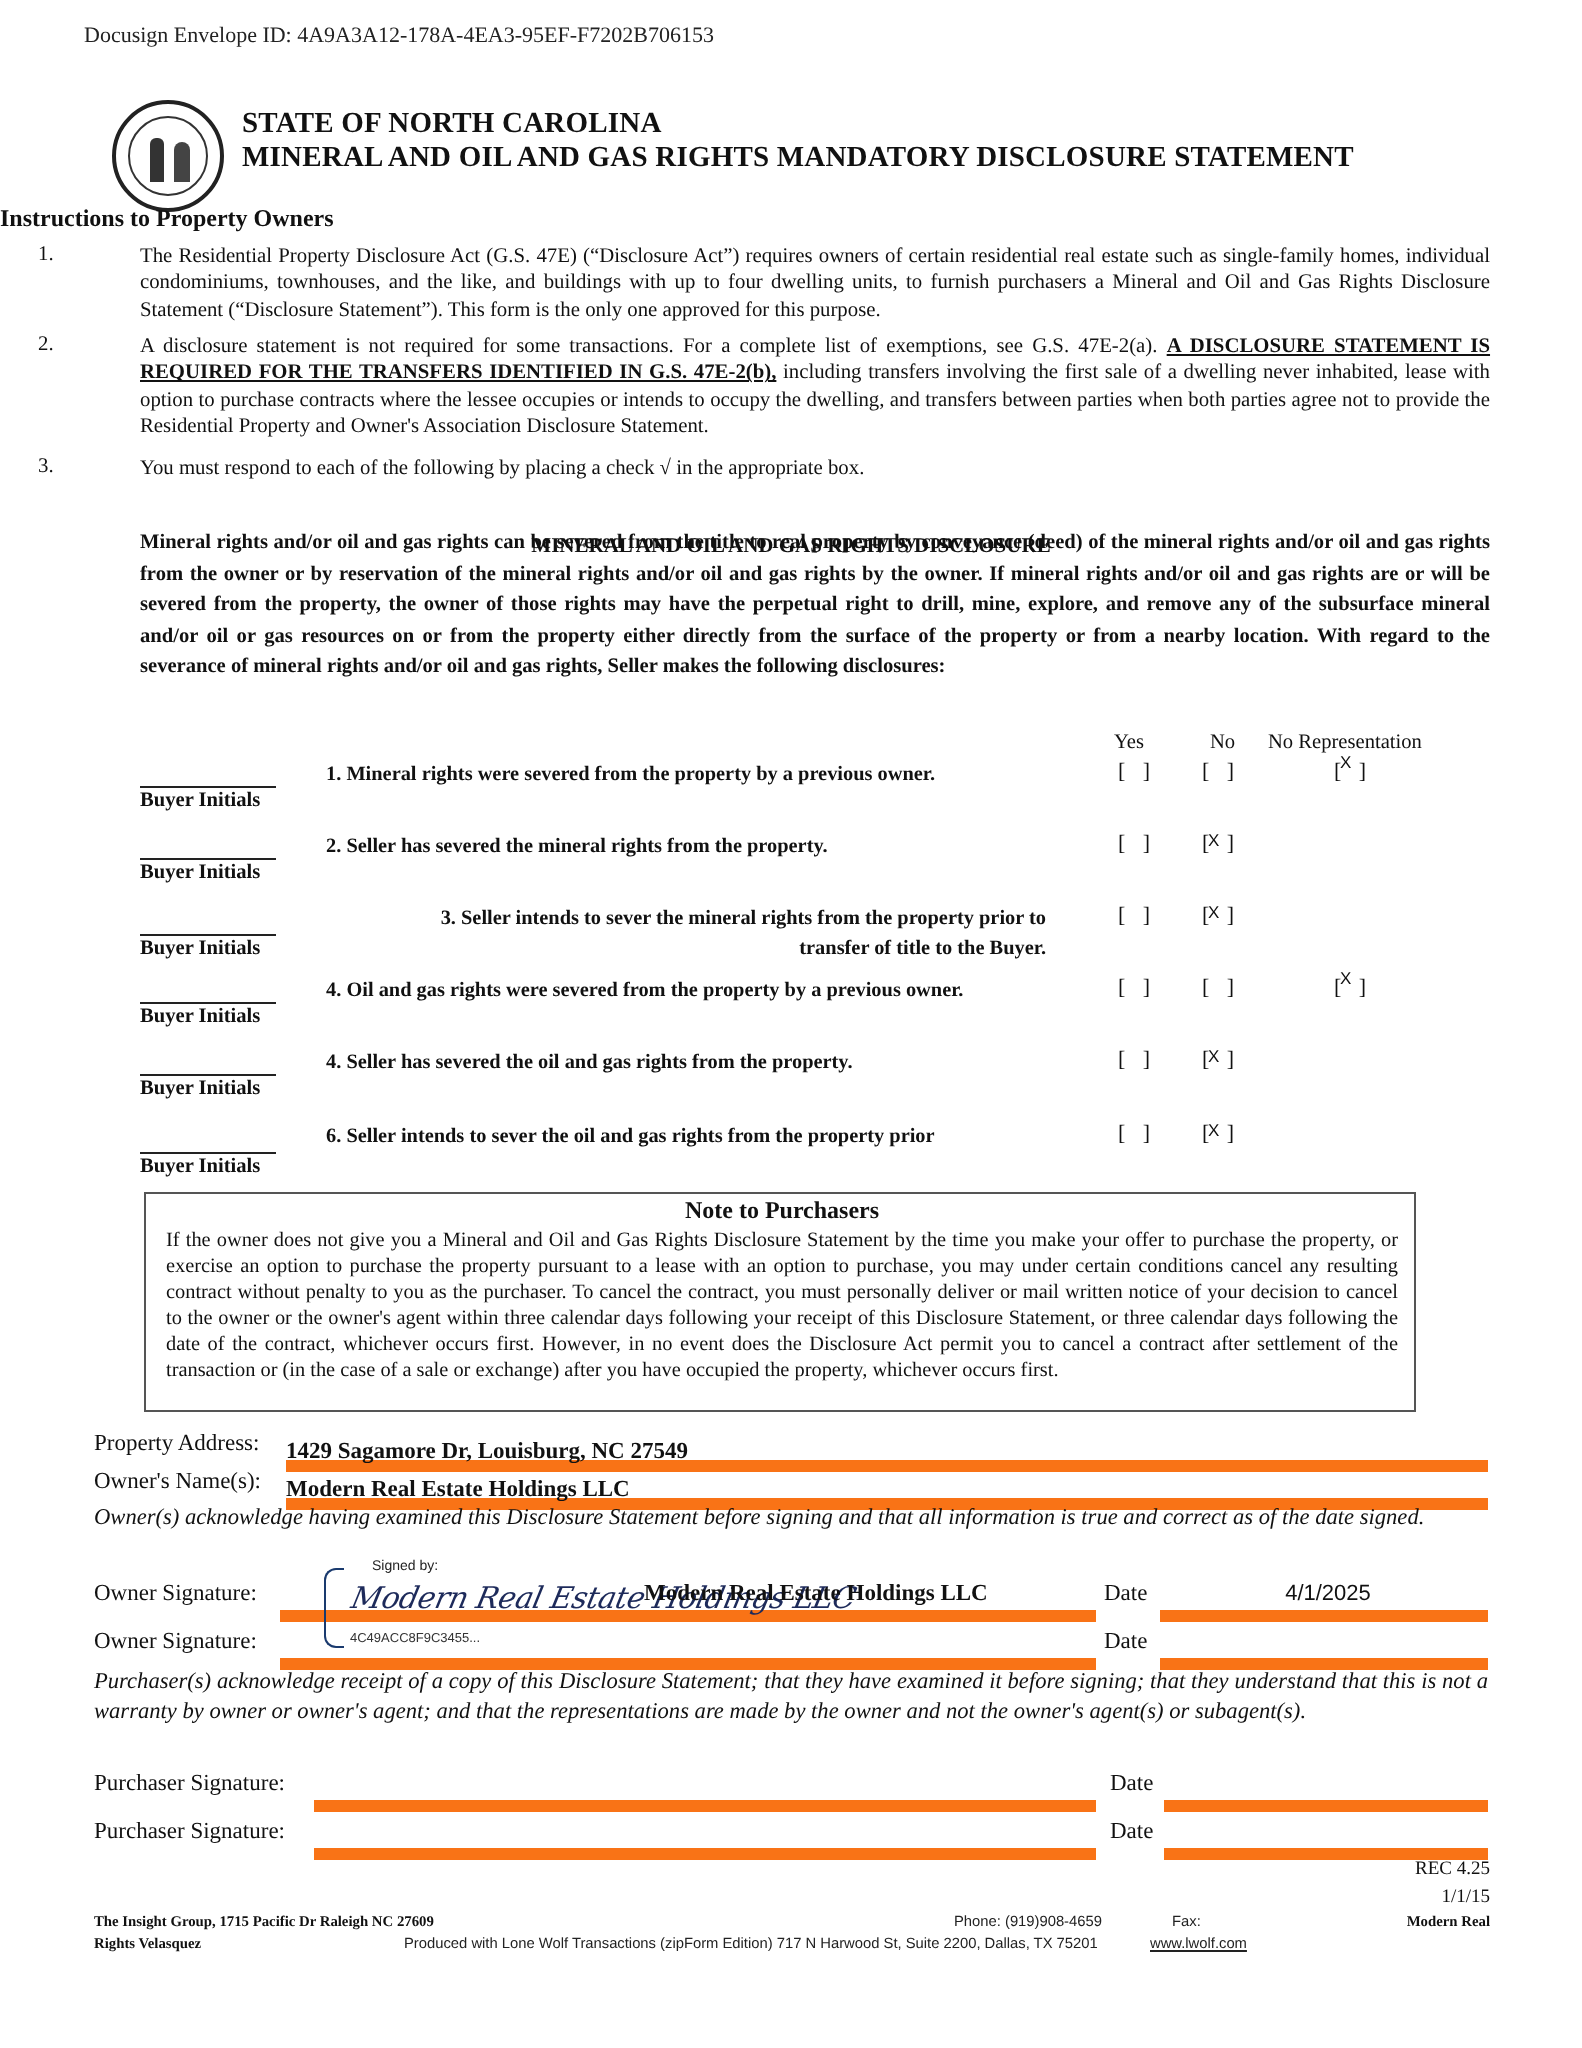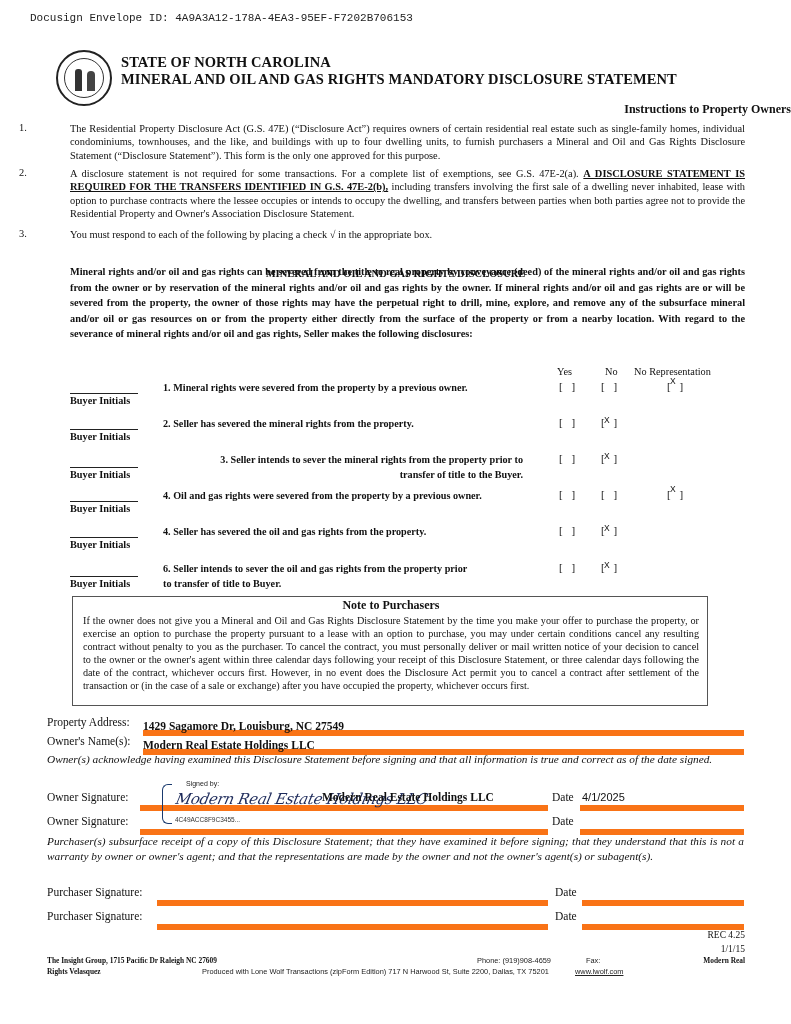--- a/index.html
+++ b/index.html
@@ -1,26 +1,26 @@
 <!DOCTYPE html>
 <html><head>
 <meta charset="utf-8">
 <style>
   html, body { margin: 0; padding: 0; background: #ffffff; }
   body { width: 791px; height: 1024px; position: relative; overflow: hidden;
          font-family: "Liberation Serif", "DejaVu Serif", serif; color: #111; }
   .abs { position: absolute; }
-  .envelope { left: 8px; top: 12px; font-family: Liberation Mono, monospace; font-size: 11px; color: #222; padding-left: 22px; }
+  .envelope { left: 20px; top: 12px; font-family: Liberation Serif, serif; font-size: 11px; color: #222; padding-left: 22px; }
   .seal { left: 56px; top: 50px; width: 56px; height: 56px; border-radius: 50%; border: 2px solid #222; box-sizing: border-box; }
   .seal-inner { position: absolute; left: 6px; top: 6px; width: 40px; height: 40px; border-radius: 50%; border: 1px solid #333; box-sizing: border-box; }
   .seal-fig1 { position:absolute; left: 10px; top: 10px; width: 7px; height: 22px; background:#333; border-radius: 3px 3px 0 0; }
   .seal-fig2 { position:absolute; left: 22px; top: 12px; width: 8px; height: 20px; background:#444; border-radius: 4px 4px 0 0; }
   .title1 { left: 121px; top: 54px; font-size: 14.5px; font-weight: bold; letter-spacing: 0.1px; }
   .title2 { left: 121px; top: 71px; font-size: 14.5px; font-weight: bold; letter-spacing: 0.1px; }
-  .instr-head { left: 0; width: 791px; top: 102px; text-align: right; font-size: 12px; font-weight: bold; }
+  .instr-head { left: 0; width: 791px; top: 102px; text-align: left; font-size: 12px; font-weight: bold; }
   .para { font-size: 10.4px; line-height: 13.3px; text-align: justify; }
   .num { font-size: 10.4px; }
   .li1 { left: 70px; top: 122px; width: 675px; }
   .li2 { left: 70px; top: 167px; width: 675px; }
   .li3 { left: 70px; top: 228px; width: 675px; }
   .n1 { left: 19px; top: 122px; } .n2 { left: 19px; top: 167px; } .n3 { left: 19px; top: 228px; }
   .ul-bold { font-weight: bold; text-decoration: underline; }
   .disc-head { left: 0; width: 791px; top: 248px; text-align: center; font-size: 10.5px; font-weight: bold; margin-top: 20px; }
   .disc-body { left: 70px; top: 264px; width: 675px; font-size: 10.3px; line-height: 15.5px; font-weight: bold; text-align: justify; }
   .colh { font-size: 10.3px; font-weight: normal; top: 366px; }
@@ -127,21 +127,20 @@
         <div></div>
       </div>
       <div class="abs box" style="left:559px; top:524px;">[ ]</div>
       <div class="abs box" style="left:601px; top:524px;">[ ]</div>
       <span class="xmark" style="left:604px; top:523px;">X</span>
 
       <div class="abs bi-line" style="left:70px; top:576px;"></div>
       <div class="abs bi-label" style="left:70px; top:578px;">Buyer Initials</div>
       <div class="abs q" style="left:163px; top:561px; width:360px;">
         <div>6. Seller intends to sever the oil and gas rights from the property prior</div>
-        <div>to transfer of title to Buyer.</div>
       </div>
       <div class="abs box" style="left:559px; top:561px;">[ ]</div>
       <div class="abs box" style="left:601px; top:561px;">[ ]</div>
       <span class="xmark" style="left:604px; top:560px;">X</span>
 
     </div>
 
 <div class="abs note-box">
   <div class="abs note-title">Note to Purchasers</div>
   <div class="abs note-body">If the owner does not give you a Mineral and Oil and Gas Rights Disclosure Statement by the time you make your offer to purchase the property, or exercise an option to purchase the property pursuant to a lease with an option to purchase, you may under certain conditions cancel any resulting contract without penalty to you as the purchaser. To cancel the contract, you must personally deliver or mail written notice of your decision to cancel to the owner or the owner's agent within three calendar days following your receipt of this Disclosure Statement, or three calendar days following the date of the contract, whichever occurs first. However, in no event does the Disclosure Act permit you to cancel a contract after settlement of the transaction or (in the case of a sale or exchange) after you have occupied the property, whichever occurs first.</div>
@@ -159,30 +158,30 @@
 <div class="abs ital" style="left:47px; top:752px; width:697px;">Owner(s) acknowledge having examined this Disclosure Statement before signing and that all information is true and  correct as of the date signed.</div>
 
 <div class="abs field-label" style="left:47px; top:791px;">Owner Signature:</div>
 <div class="abs field-line" style="left:140px; top:791px; width:408px; height:14px;"></div>
 <div class="abs sig-bracket"></div>
 <div class="abs sig-by">Signed by:</div>
 <div class="abs sig-script">Modern Real Estate Holdings LLC</div>
 <div class="abs field-val" style="left:322px; top:791px;">Modern Real Estate Holdings LLC</div>
 <div class="abs sig-id">4C49ACC8F9C3455...</div>
 <div class="abs field-label" style="left:552px; top:791px;">Date</div>
-<div class="abs field-line" style="left:580px; top:791px; width:164px; height:14px;">
+<div class="abs field-line" style="left:580px; top:791px; width:164px; height:14px;text-align:center;">
   <span style="font-family:'Liberation Sans',sans-serif; font-size:11px; position:relative; top:-4px; left:2px;">4/1/2025</span>
 </div>
 
 <div class="abs field-label" style="left:47px; top:815px;">Owner Signature:</div>
 <div class="abs field-line" style="left:140px; top:815px; width:408px; height:14px;"></div>
 <div class="abs field-label" style="left:552px; top:815px;">Date</div>
 <div class="abs field-line" style="left:580px; top:815px; width:164px; height:14px;"></div>
 
-<div class="abs ital" style="left:47px; top:834px; width:697px;">Purchaser(s) subsurface receipt of a copy of this Disclosure Statement; that they have examined it before signing; that  they understand that this is not a warranty by owner or owner's agent; and that the representations are made by the  owner and not the owner's agent(s) or subagent(s).</div>
+<div class="abs ital" style="left:47px; top:834px; width:697px;">Purchaser(s) acknowledge receipt of a copy of this Disclosure Statement; that they have examined it before signing; that  they understand that this is not a warranty by owner or owner's agent; and that the representations are made by the  owner and not the owner's agent(s) or subagent(s).</div>
 
 <div class="abs field-label" style="left:47px; top:886px;">Purchaser Signature:</div>
 <div class="abs field-line" style="left:157px; top:886px; width:391px; height:14px;"></div>
 <div class="abs field-label" style="left:555px; top:886px;">Date</div>
 <div class="abs field-line" style="left:582px; top:886px; width:162px; height:14px;"></div>
 
 <div class="abs field-label" style="left:47px; top:910px;">Purchaser Signature:</div>
 <div class="abs field-line" style="left:157px; top:910px; width:391px; height:14px;"></div>
 <div class="abs field-label" style="left:555px; top:910px;">Date</div>
 <div class="abs field-line" style="left:582px; top:910px; width:162px; height:14px;"></div>

